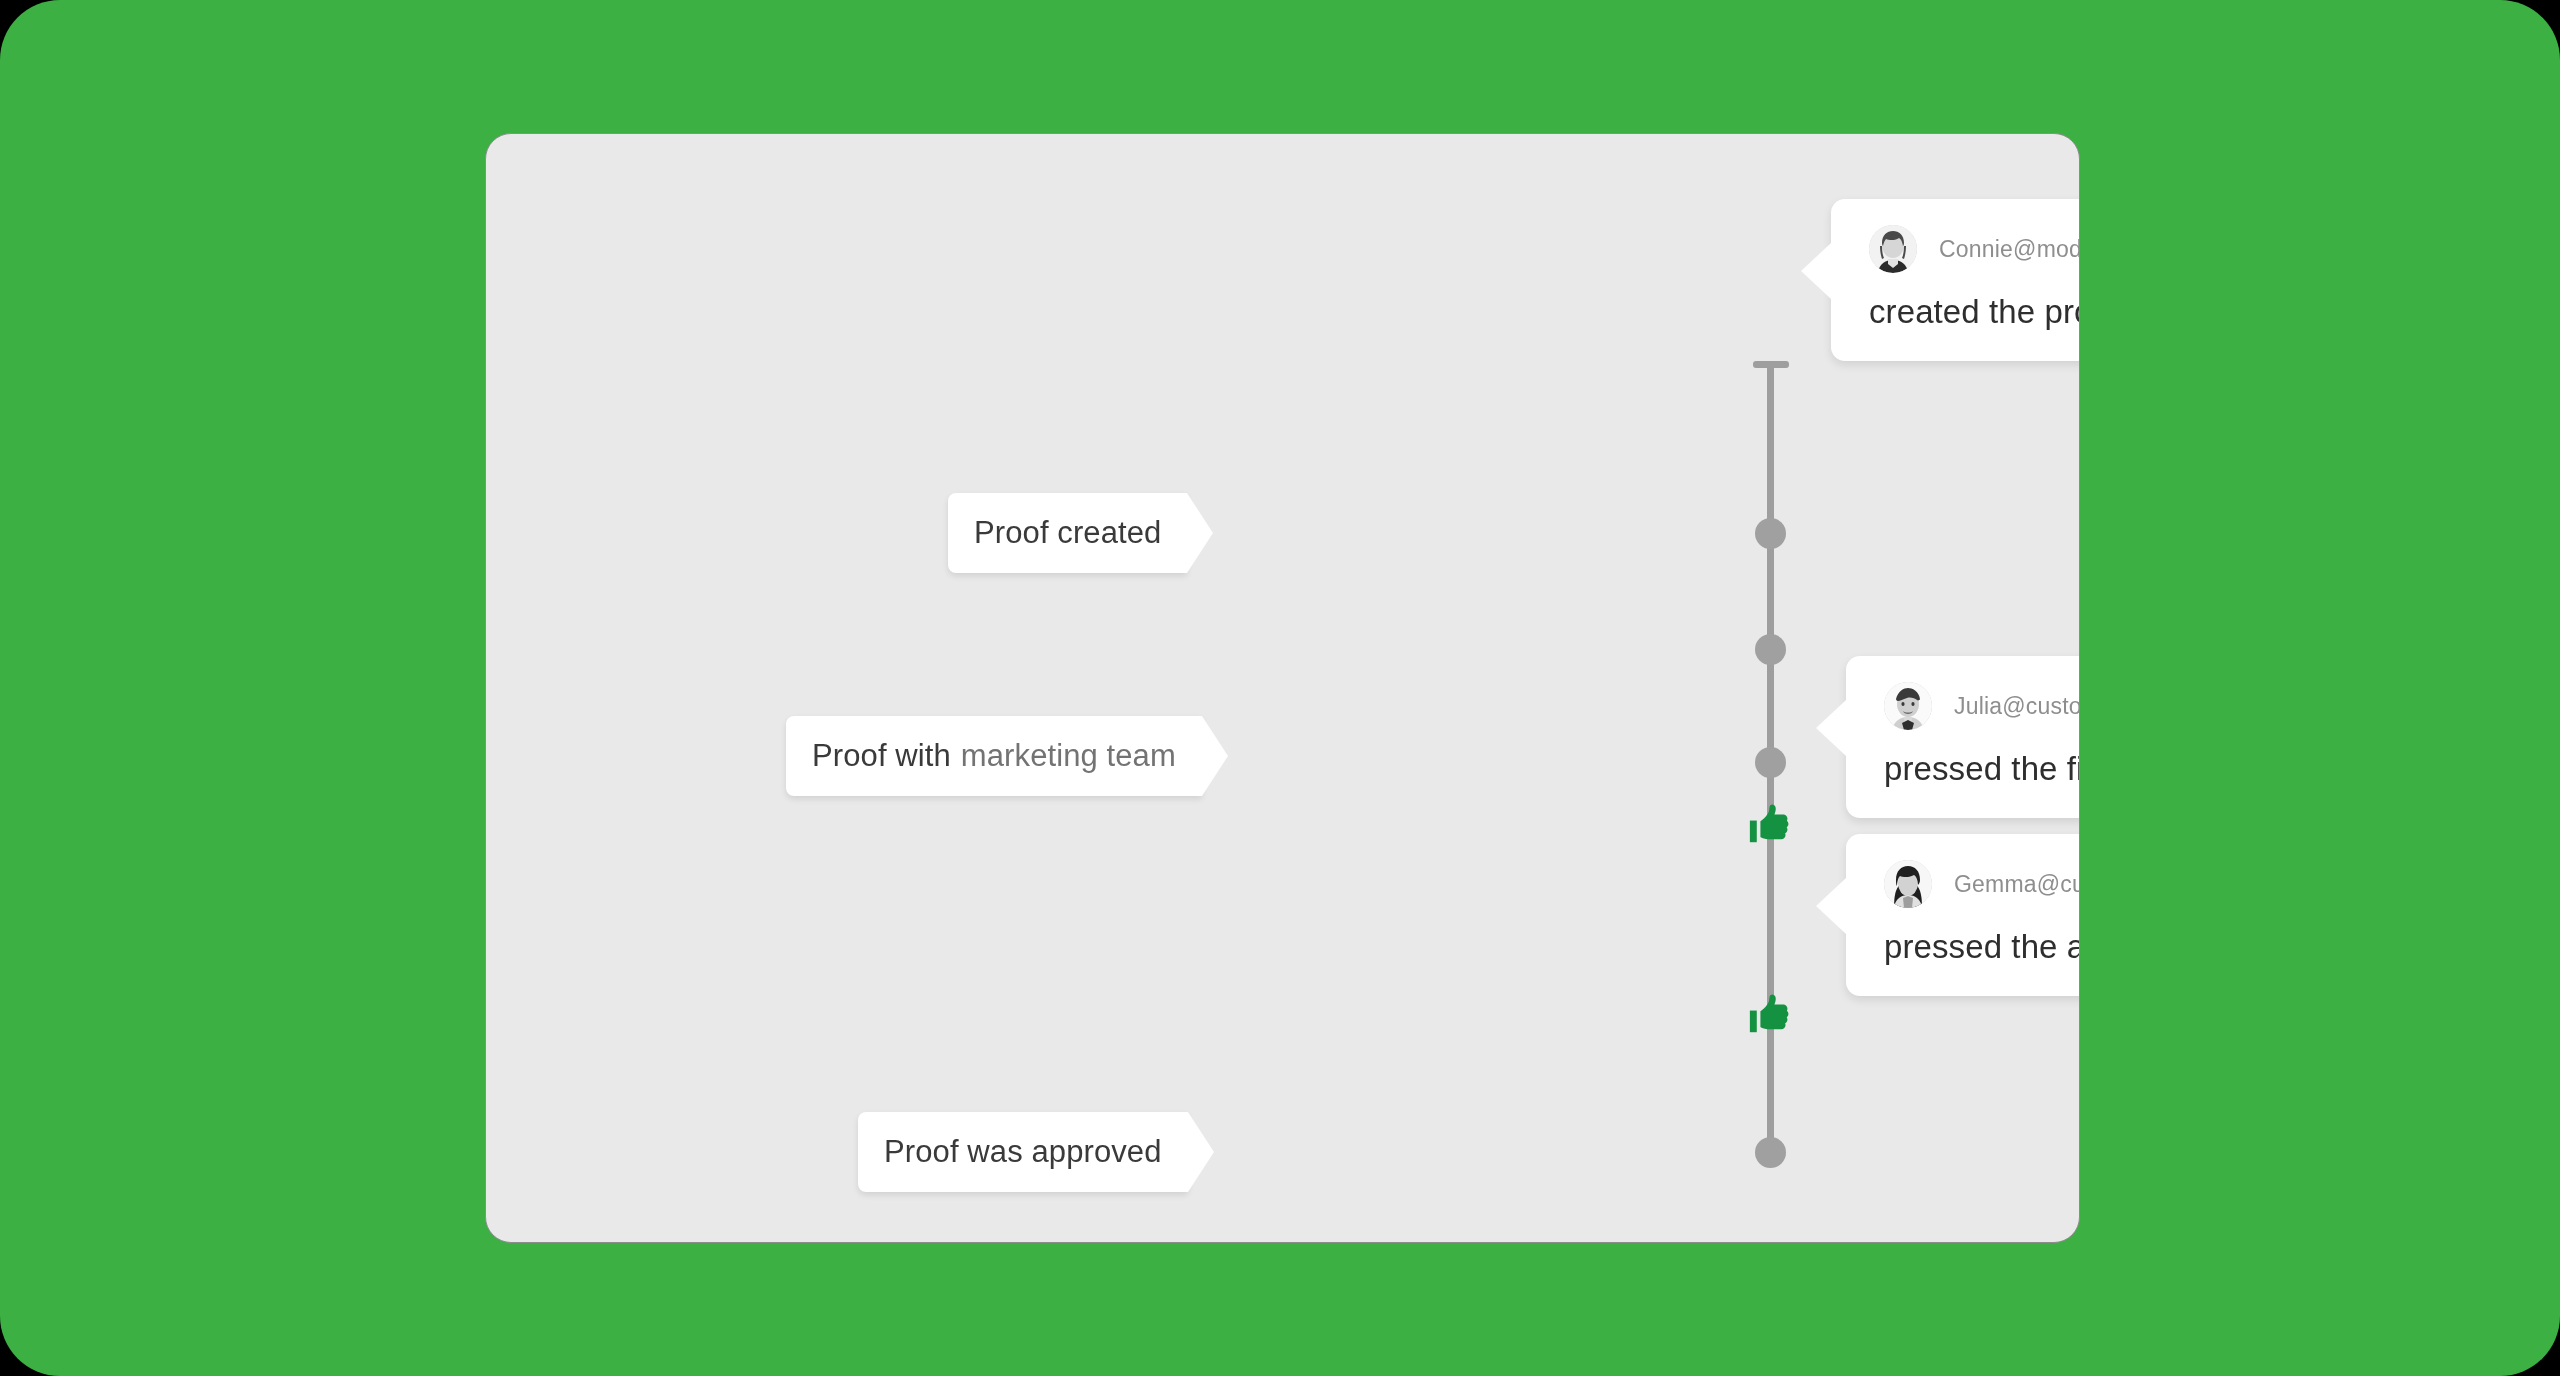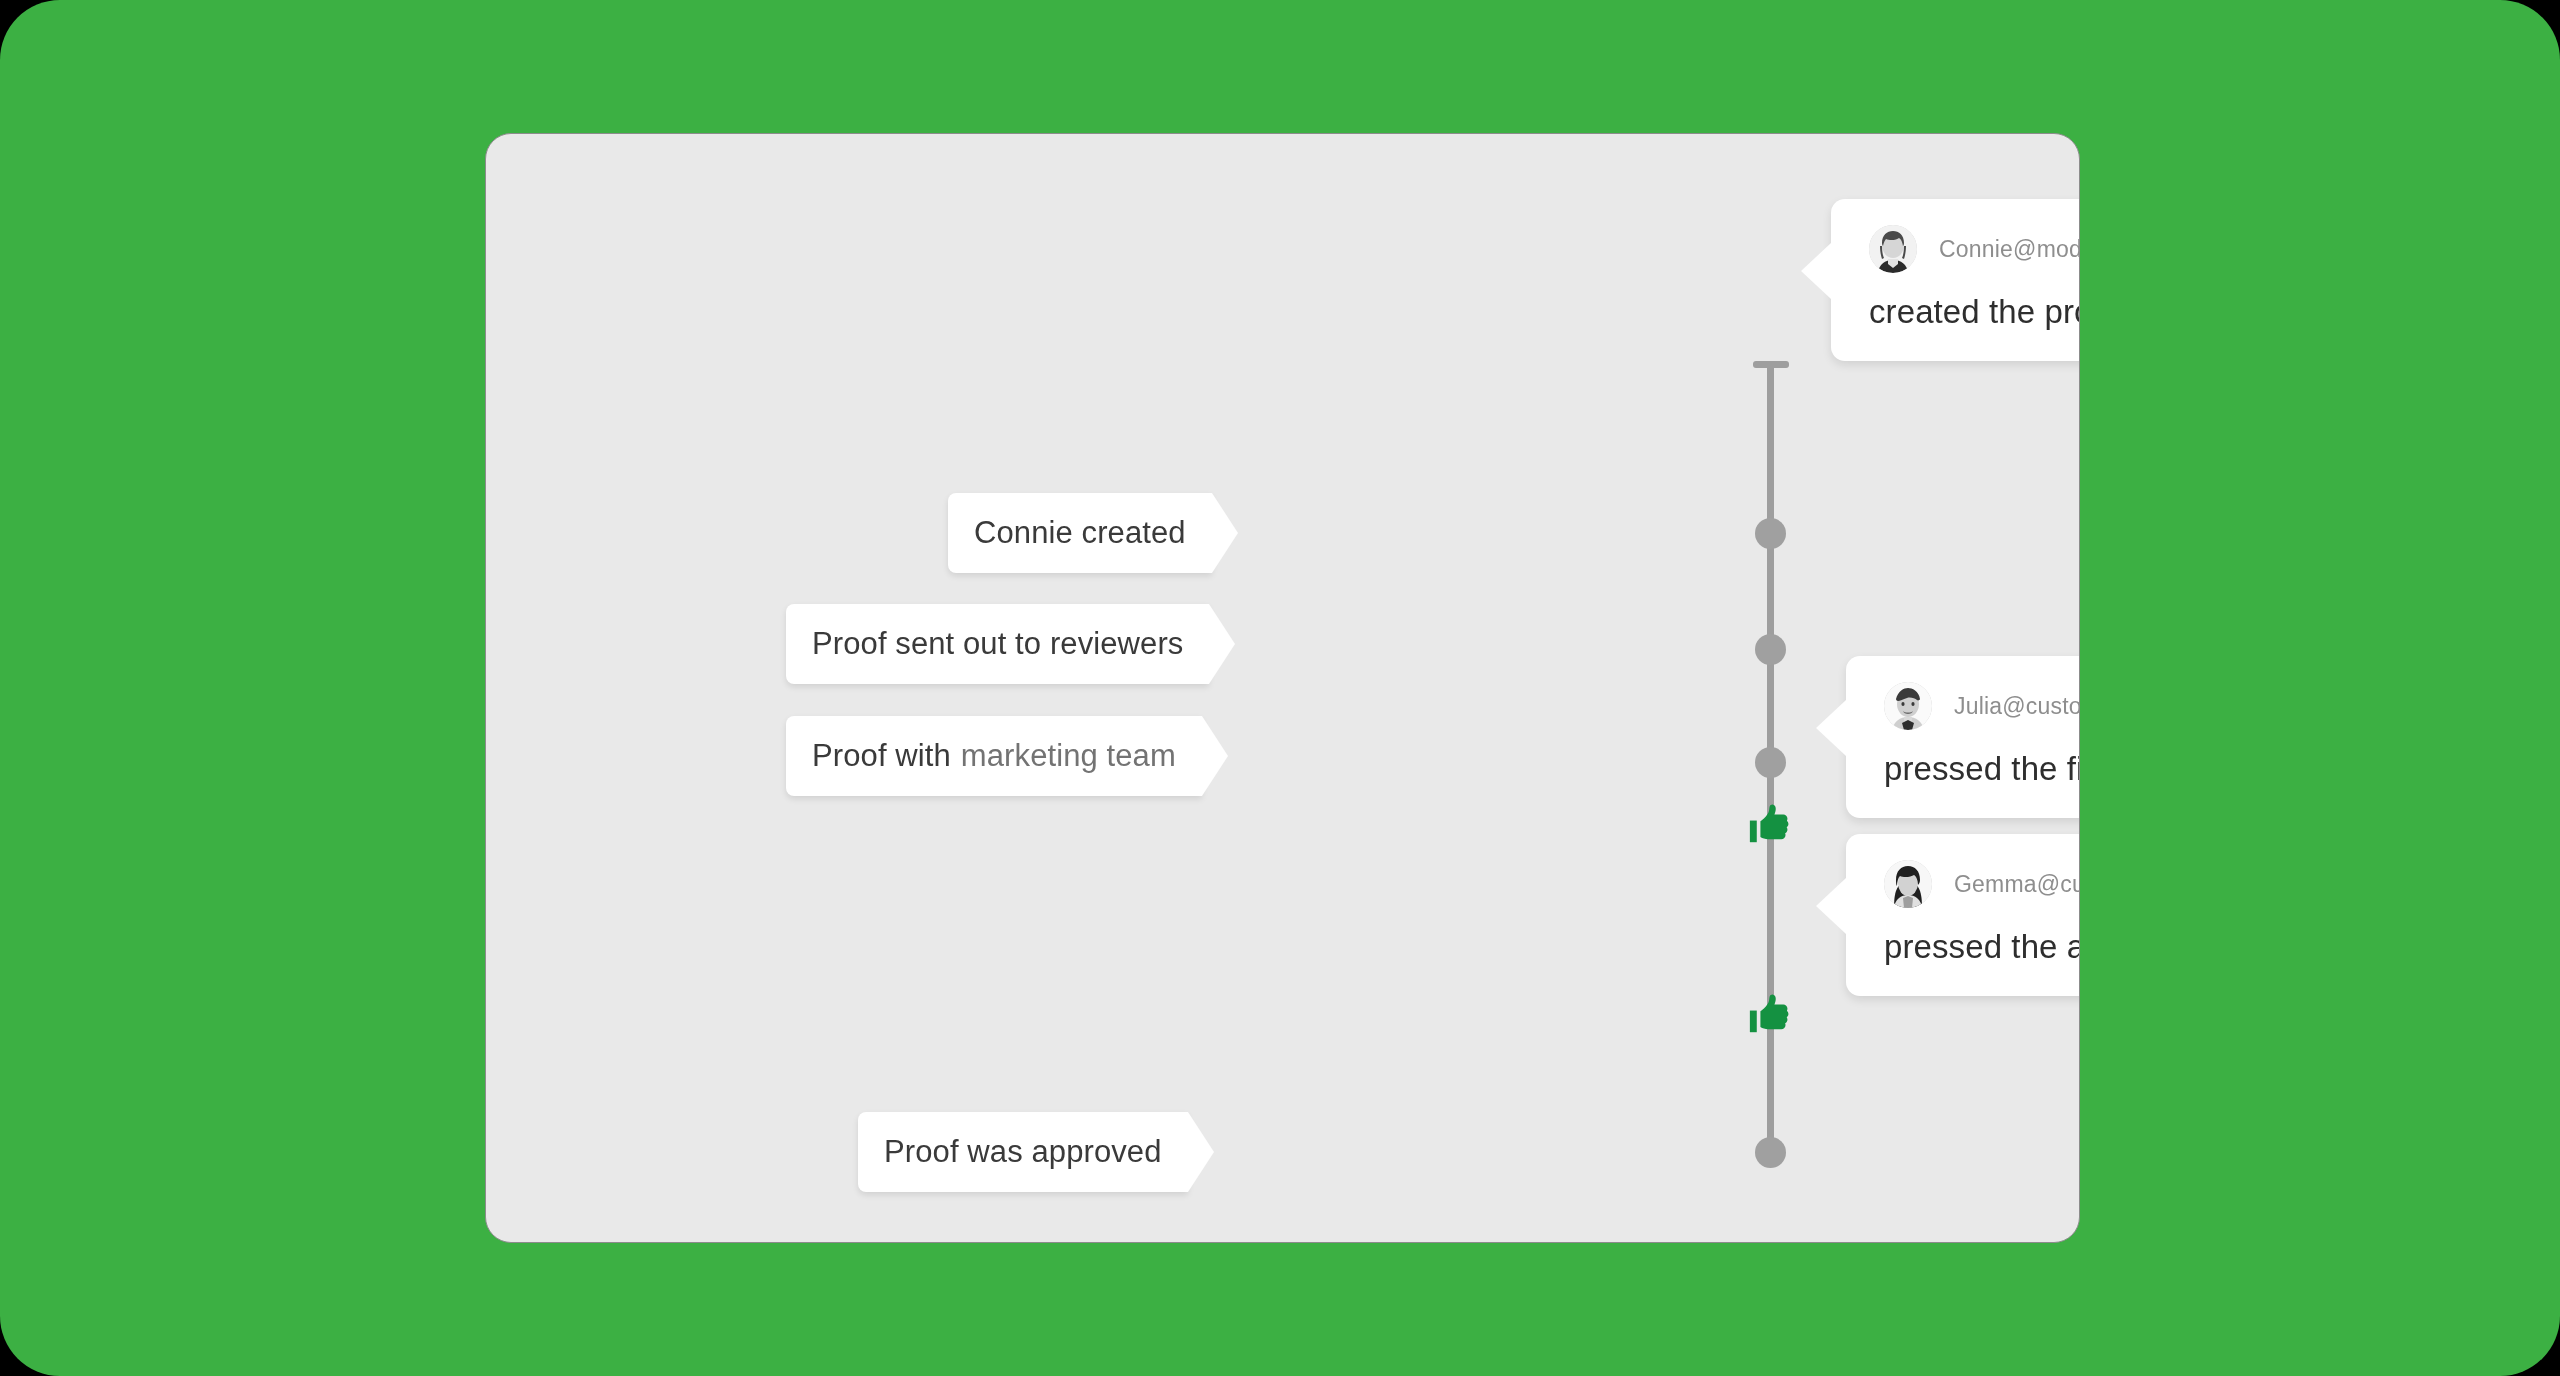--- a/index.html
+++ b/index.html
@@ -171,26 +171,23 @@
       </svg>
     </div>
     <div class="thumb" style="top:850px">
       <svg viewBox="0 0 24 24" fill="currentColor" aria-hidden="true">
         <path d="M1.5 10.2h3.6v11.3H1.5z"></path>
         <path d="M7 10.6c1.5-1 3.6-3.2 4.3-4.9.4-1 .3-2 .5-2.7.2-.8 1-1.3 1.8-1.1.9.2 1.4 1 1.4 2.1 0 1-.3 2.1-.7 3.1h4.6c1.2 0 2.2 1 2.2 2.2 0 .4-.1.7-.3 1 .5.4.8 1 .8 1.7 0 .7-.3 1.3-.9 1.7.3.4.4.8.4 1.3 0 .8-.5 1.5-1.2 1.8.1.3.2.6.2.9 0 1.2-1 2.2-2.2 2.2H11c-1.5 0-2.9-.4-4-1.1V10.6z"></path>
       </svg>
     </div>
 
     <div class="step" style="left:462px; top:359px;">
-      <span>Connie created</span>
-    </div>
-
-    <div class="step" style="left:300px; top:470px;">
-      <span>Proof sent out to reviewers</span>
-    </div>
+      <span>Proof created</span>
+    </div>
+
 
     <div class="step" style="left:300px; top:582px;">
       <span>Proof with</span>
       <span class="muted">marketing team</span>
     </div>
 
     <div class="step" style="left:372px; top:978px;">
       <span>Proof was approved</span>
     </div>
 

